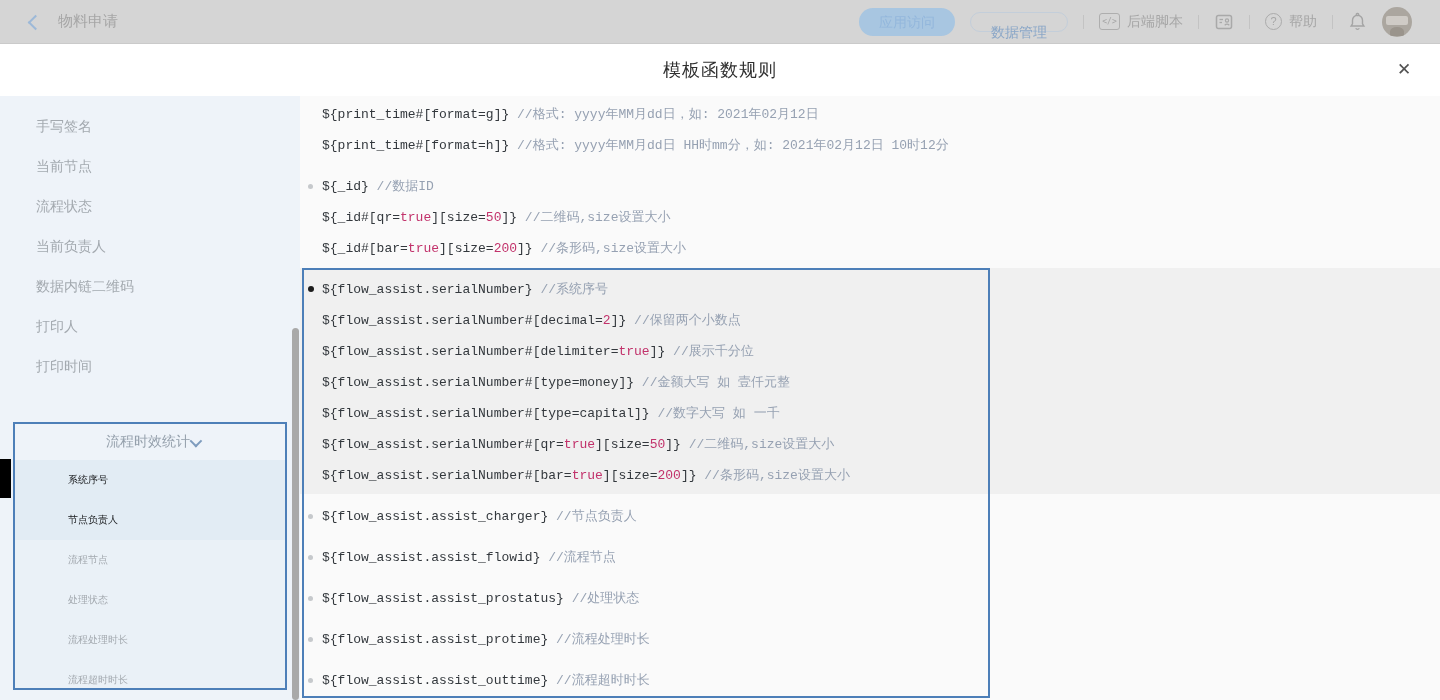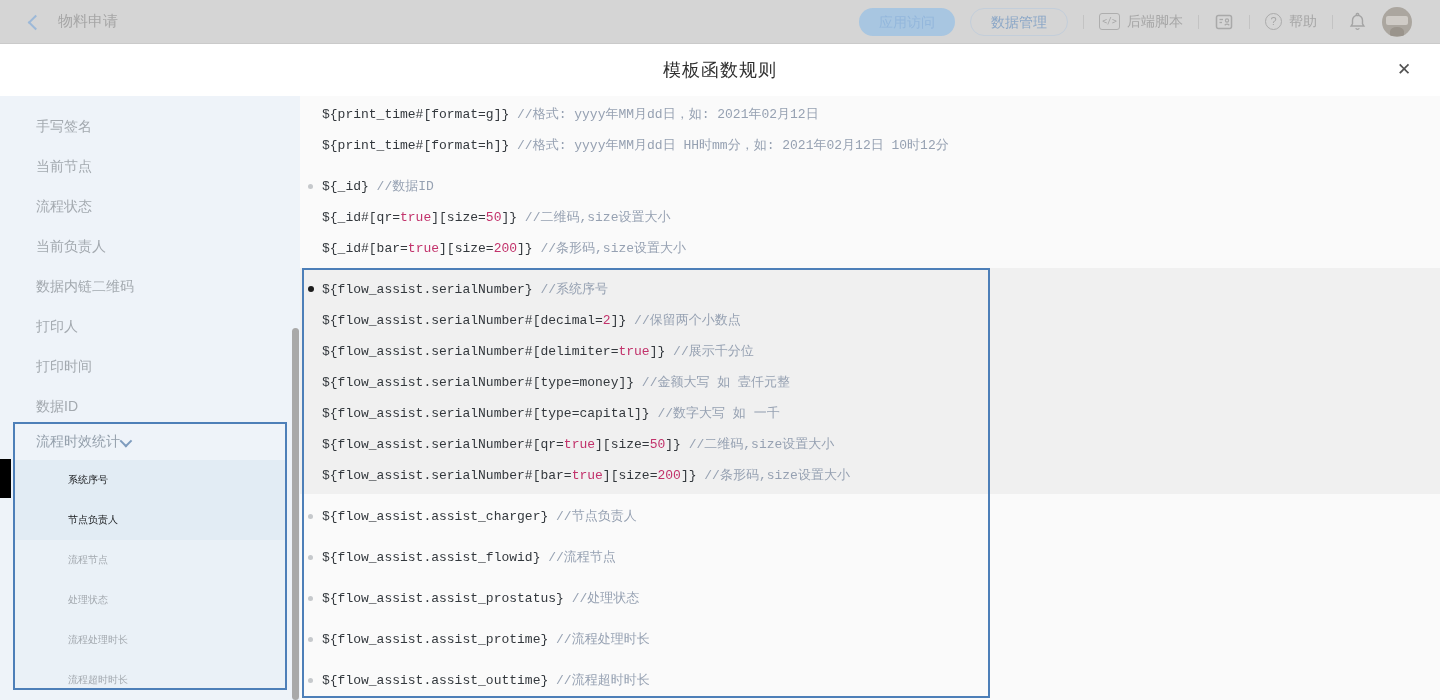--- a/index.html
+++ b/index.html
@@ -9,21 +9,21 @@
   
   .topbar { position:absolute; top:0; left:0; right:0; height:44px; background:#d5d5d5;
             border-bottom:1px solid #cacaca; display:flex; align-items:center;justify-content:center; }
   .back-btn { margin-left:28px; width:12px; height:12px; cursor:pointer; position:relative; }
   .back-btn::before { content:""; position:absolute; left:2px; top:1px; width:9px; height:9px;
             border-left:2px solid #9db9d8; border-bottom:2px solid #9db9d8; transform:rotate(45deg); }
   .tb-title { margin-left:18px; font-size:15px; color:#a6a6a6; }
   .tb-right { margin-left:auto; display:flex; align-items:center; gap:15px; padding-right:28px; }
   .pill-primary { height:28px; line-height:28px; padding:0 20px; border-radius:15px;
             background:#a8c6e1; color:#93b7dc; font-size:14px; cursor:pointer; }
-  .pill-ghost { height:28px; line-height:26px; padding:0 20px; border-radius:15px;
+  .pill-ghost { height:20px; line-height:26px; padding:6px 20px; border-radius:15px;
             border:1px solid #c3ceda; color:#8ba7c7; font-size:14px; cursor:pointer; }
   .tb-sep { width:1px; height:14px; background:#c3c3c3; }
   .tb-item { display:flex; align-items:center; gap:7px; color:#a6a6a6; font-size:14px; cursor:pointer; }
   .code-badge { width:21px; height:17px; border:1px solid #aeaeae; border-radius:3px;
             font-family:"DejaVu Sans Mono",monospace; font-size:8px; line-height:15px;
             text-align:center; color:#a6a6a6; }
   .help-badge { width:17px; height:17px; border:1.5px solid #ababab; border-radius:50%;
             font-size:11px; line-height:14px; text-align:center; color:#a6a6a6; }
   .avatar { width:30px; height:30px; border-radius:50%; background:#aba69f; overflow:hidden;
             position:relative; cursor:pointer; }
@@ -40,21 +40,21 @@
             line-height:22px; text-align:center; color:#525252; cursor:pointer; }
 
   
   .modal-body { position:absolute; top:96px; left:0; right:0; bottom:0; display:flex; }
 
   .sidebar { width:300px; flex:0 0 300px; background:#eef3f9; position:relative; }
   .side-item { height:40px; line-height:40px; padding-left:36px; font-size:14px; color:#a3a9af; cursor:pointer; }
   .side-items { padding-top:10px; }
   .side-group-box { position:absolute; left:13px; top:326px; width:274px; height:268px;
             border:2px solid #4d7fb8; overflow:hidden; }
-  .group-header { height:36px; display:flex; align-items:center; justify-content:flex-start;
+  .group-header { height:36px; display:flex; align-items:center; justify-content:center;
             padding:0 16px 0 21px; background:#eef3f9; color:#95a0ac; font-size:14px; cursor:pointer; }
   .chevron-down { width:9px; height:9px; border-right:2px solid #7d9bbd; border-bottom:2px solid #7d9bbd;
             transform:rotate(45deg) translateY(-2px); }
   .sub-item { height:40px; line-height:40px; padding-left:53px; font-size:10px; cursor:pointer; }
   .sub-item.hl { background:#e2ecf4; color:#17191c; }
   .sub-item.dim { background:#eaf1f7; color:#a3a9af; }
 
   .content { flex:1; background:#fafafa; position:relative; overflow:hidden; }
   .hl-band { position:absolute; left:0; right:0; top:172px; height:226px; background:#f0f0f0; z-index:0; }
   .hl-box  { position:absolute; left:2px; top:172px; width:688px; height:430px;
@@ -127,21 +127,20 @@
 
   <div class="sidebar">
     <div class="side-items" id="side-items">
         <div class="side-item">手写签名</div>
         <div class="side-item">当前节点</div>
         <div class="side-item">流程状态</div>
         <div class="side-item">当前负责人</div>
         <div class="side-item">数据内链二维码</div>
         <div class="side-item">打印人</div>
         <div class="side-item">打印时间</div>
-        <div class="side-item">数据ID</div>
       </div>
     <div class="side-group-box">
       <div class="group-header">
         <span>流程时效统计</span>
         <span class="chevron-down"></span>
       </div>
       <div id="sub-items">
           <div class="sub-item hl">系统序号</div>
           <div class="sub-item hl">节点负责人</div>
           <div class="sub-item dim">流程节点</div>

